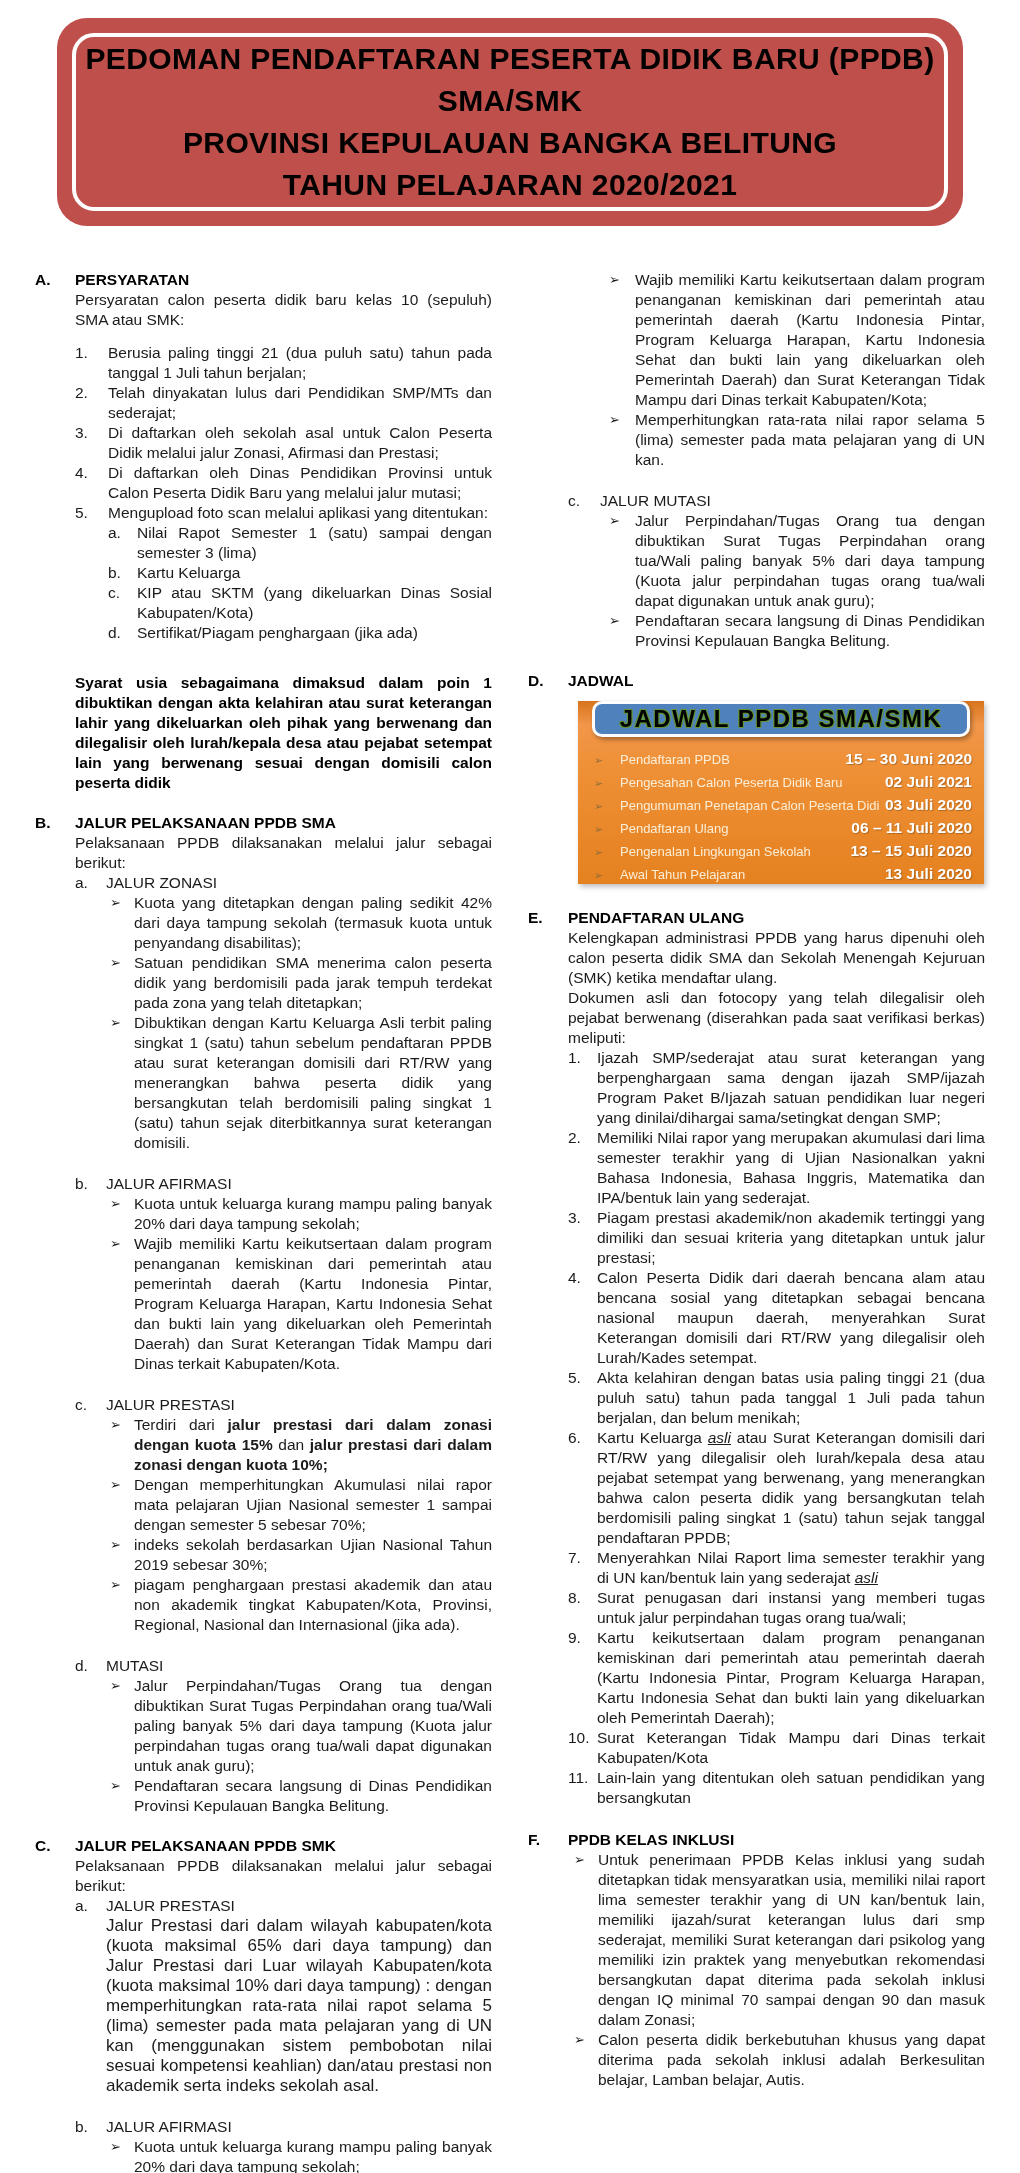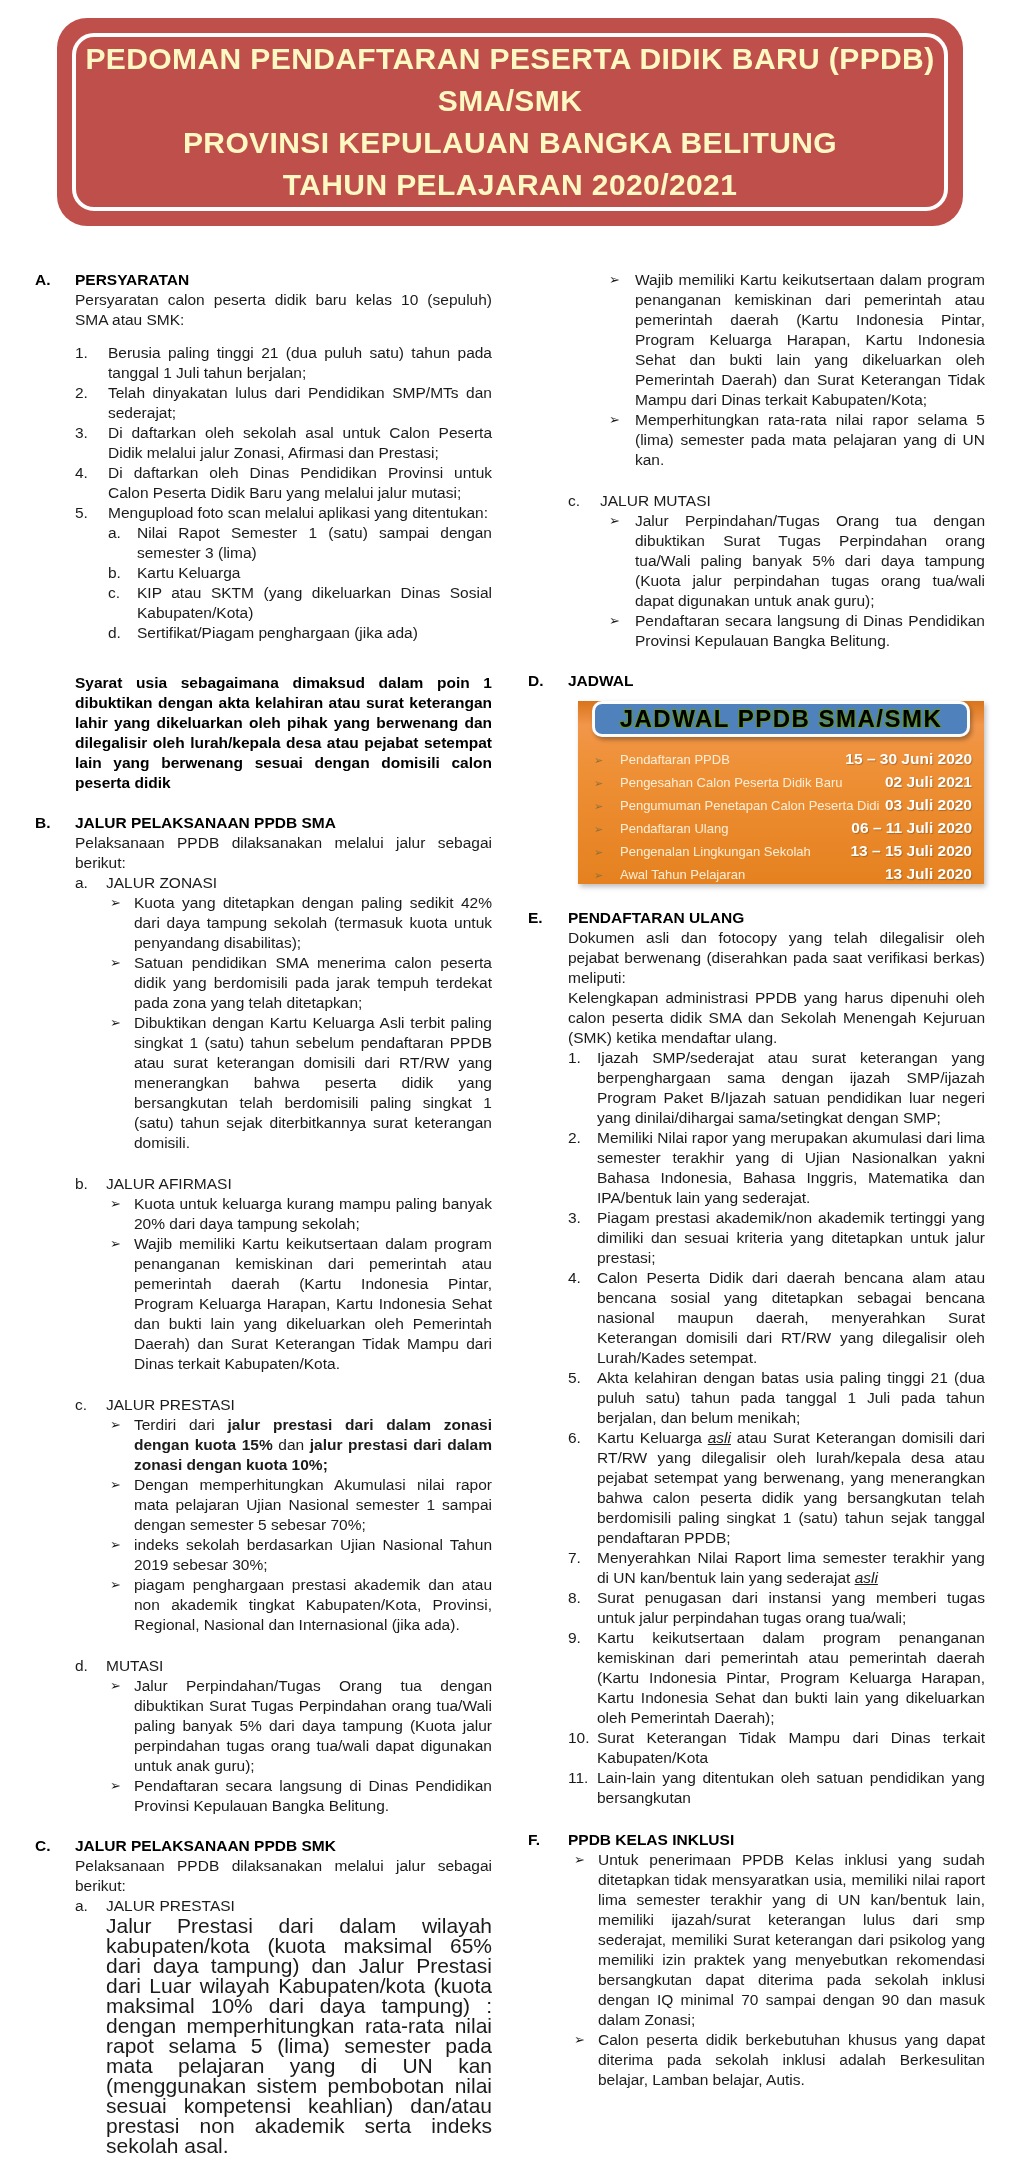--- a/index.html
+++ b/index.html
@@ -14,21 +14,21 @@
     background:#bf4f4b; border-radius:30px;
     display:flex; align-items:center; justify-content:center;
     box-sizing:border-box;
   }
   .banner-inner {
     width:876px; height:178px; border:4px solid #ffffff; border-radius:22px;
     display:flex; flex-direction:column; align-items:center; justify-content:center;
     box-sizing:border-box;
   }
   .banner-line {
-    color:#fef9c3; font-weight:bold; font-size:30px; line-height:42px;
+    color:#000000; font-weight:bold; font-size:30px; line-height:42px;
     text-align:center; letter-spacing:0.4px; white-space:nowrap;
   }
   
   .cols { display:flex; gap:36px; padding:44px 35px 0 35px; }
   .col { width:457px; box-sizing:border-box; }
   .sec { margin-top:20px; }
   .sec.first { margin-top:0; }
   .sec-head { display:flex; font-weight:bold; font-size:15.5px; line-height:20px; color:#000; }
   .letter { width:40px; flex:none; }
   .body { font-size:15.5px; line-height:20px; text-align:justify; margin:0 0 0 40px; }
@@ -39,21 +39,21 @@
   .ni { display:flex; font-size:15.5px; line-height:20px; }
   .nn { flex:none; width:33px; }
   .nt { flex:1; text-align:justify; }
   .sublist { margin-left:33px; }
   .sublist .nn { width:29px; }
   
   .group { margin-top:21px; }
   .group.first { margin-top:0; }
   .g-head { display:flex; font-size:15.5px; line-height:20px; margin-left:40px; }
   .gn { flex:none; width:31px; }
-  .g-para { font-size:21px; line-height:20px; text-align:justify; margin:0 0 8px 71px; }
+  .g-para { font-size:17px; line-height:20px; text-align:justify; margin:0 0 8px 71px; }
   
   .bul { display:flex; font-size:15.5px; line-height:20px; margin-left:75px; }
   .bul .ar { flex:none; width:24px; font-family:"DejaVu Sans", sans-serif; font-size:13px; }
   .bul .bt { flex:1; text-align:justify; }
   .bul.deep { margin-left:81px; }
   .bul.deep .ar { width:26px; }
   .bul.fcol { margin-left:46px; }
   b { font-weight:bold; }
   .iu { font-style:italic; text-decoration:underline; }
   
@@ -325,22 +325,22 @@
             </div>
           </div>
         </div>
       </div>
 
       <div class="sec" style="margin-top:24px;">
         <div class="sec-head">
           <span class="letter">E.</span>
           <span>PENDAFTARAN ULANG</span>
         </div>
+        <p class="body">Kelengkapan administrasi PPDB yang harus dipenuhi oleh calon peserta didik SMA dan Sekolah Menengah Kejuruan (SMK) ketika mendaftar ulang.</p>
         <p class="body">Dokumen asli dan fotocopy yang telah dilegalisir oleh pejabat berwenang (diserahkan pada saat verifikasi berkas) meliputi:</p>
-        <p class="body">Kelengkapan administrasi PPDB yang harus dipenuhi oleh calon peserta didik SMA dan Sekolah Menengah Kejuruan (SMK) ketika mendaftar ulang.</p>
         <div class="numlist">
           <div class="ni">
             <span class="nn">1.</span>
             <span class="nt">Ijazah SMP/sederajat atau surat keterangan yang berpenghargaan sama dengan ijazah SMP/ijazah Program Paket B/Ijazah satuan pendidikan luar negeri yang dinilai/dihargai sama/setingkat dengan SMP;</span>
           </div>
           <div class="ni">
             <span class="nn">2.</span>
             <span class="nt">Memiliki Nilai rapor yang merupakan akumulasi dari lima semester terakhir yang di Ujian Nasionalkan yakni Bahasa Indonesia, Bahasa Inggris, Matematika dan IPA/bentuk lain yang sederajat.</span>
           </div>
           <div class="ni">

